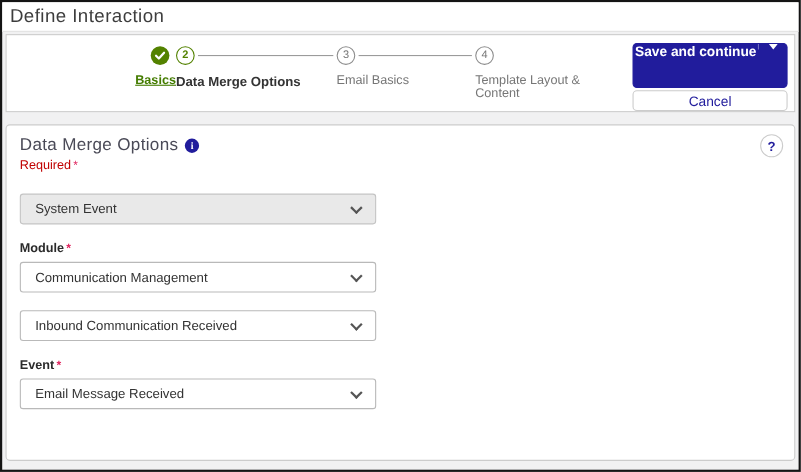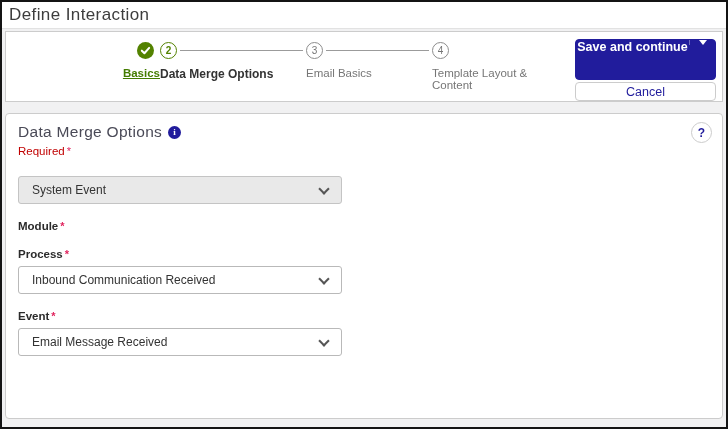--- a/index.html
+++ b/index.html
@@ -240,26 +240,27 @@
     <div class="select-box disabled">
       <span>System Event</span>
       <span class="chevron"></span>
     </div>
   </div>
 
   <div class="field-group">
     <div class="field-label">
       <span>Module</span><span class="req">*</span>
     </div>
+    <div class="select-box">
+      <span>Communication Management</span>
+      <span class="chevron"></span>
+    </div>
   </div>
 
   <div class="field-group">
-    <div class="field-label">
-      <span>Process</span><span class="req">*</span>
-    </div>
     <div class="select-box">
       <span>Inbound Communication Received</span>
       <span class="chevron"></span>
     </div>
   </div>
 
   <div class="field-group">
     <div class="field-label">
       <span>Event</span><span class="req">*</span>
     </div>

